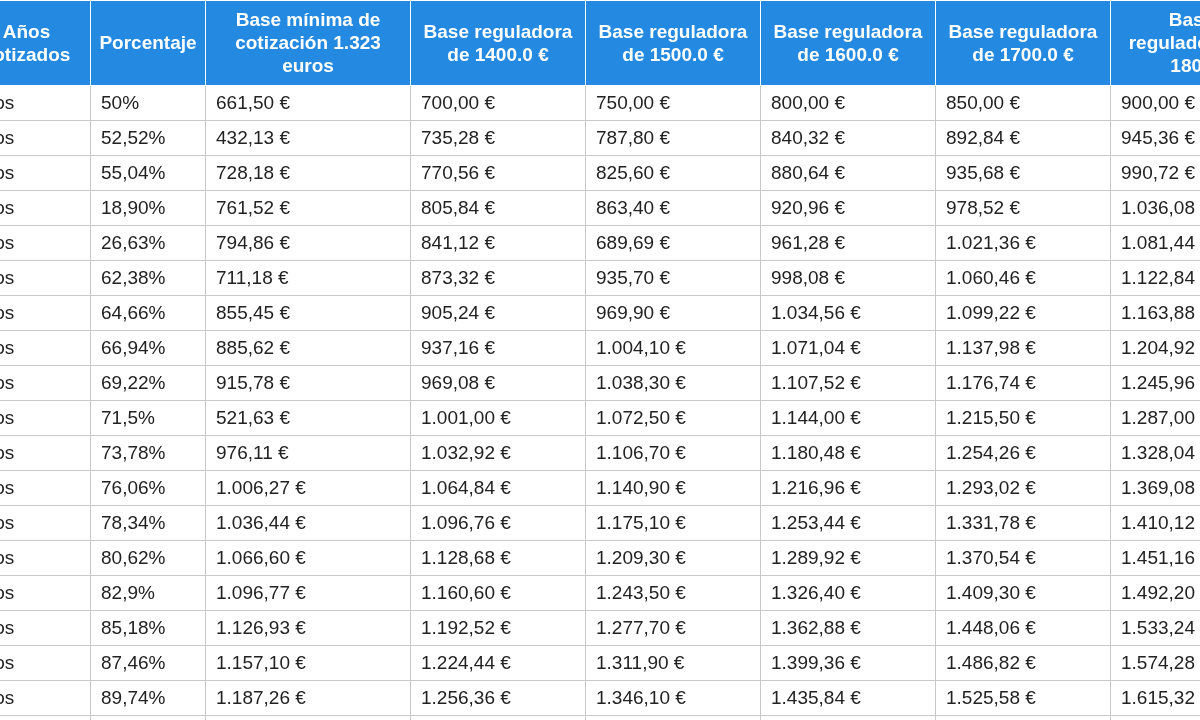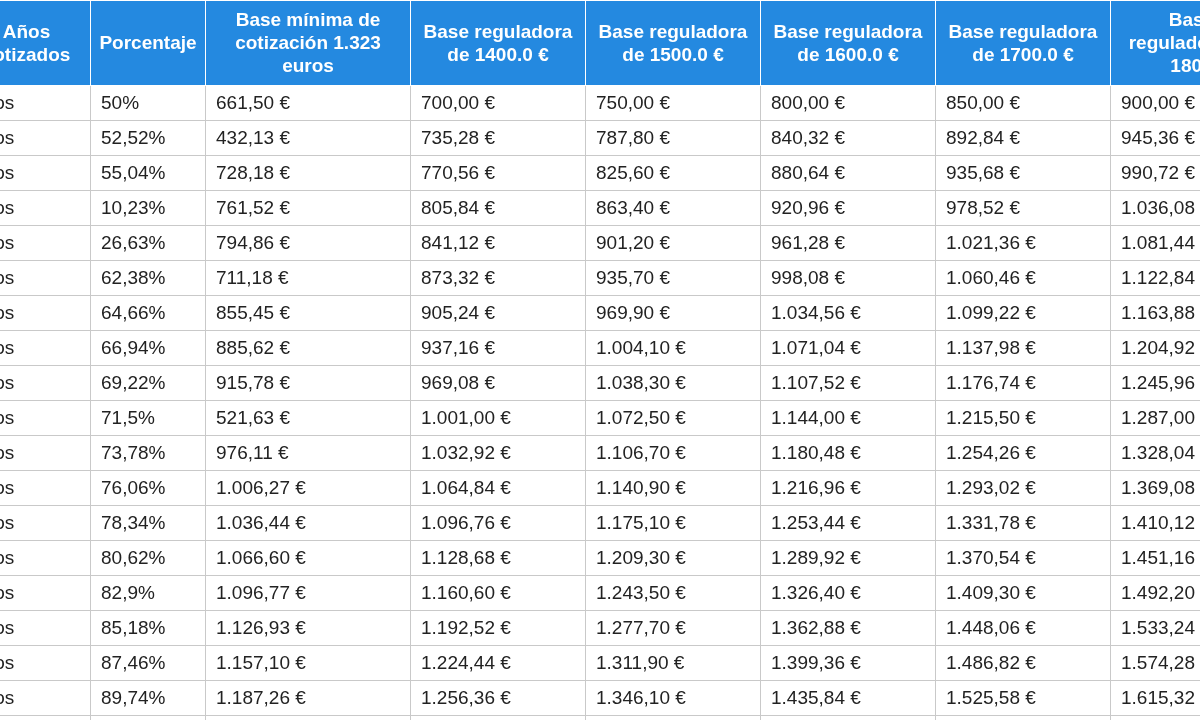--- a/index.html
+++ b/index.html
@@ -118,34 +118,34 @@
         <td>55,04%</td>
         <td>728,18 €</td>
         <td>770,56 €</td>
         <td>825,60 €</td>
         <td>880,64 €</td>
         <td>935,68 €</td>
         <td>990,72 €</td>
       </tr>
       <tr>
         <td>años</td>
-        <td>10,23%</td>
+        <td>18,90%</td>
         <td>761,52 €</td>
         <td>805,84 €</td>
         <td>863,40 €</td>
         <td>920,96 €</td>
         <td>978,52 €</td>
         <td>1.036,08 €</td>
       </tr>
       <tr>
         <td>años</td>
         <td>26,63%</td>
         <td>794,86 €</td>
         <td>841,12 €</td>
-        <td>901,20 €</td>
+        <td>689,69 €</td>
         <td>961,28 €</td>
         <td>1.021,36 €</td>
         <td>1.081,44 €</td>
       </tr>
       <tr>
         <td>años</td>
         <td>62,38%</td>
         <td>711,18 €</td>
         <td>873,32 €</td>
         <td>935,70 €</td>

